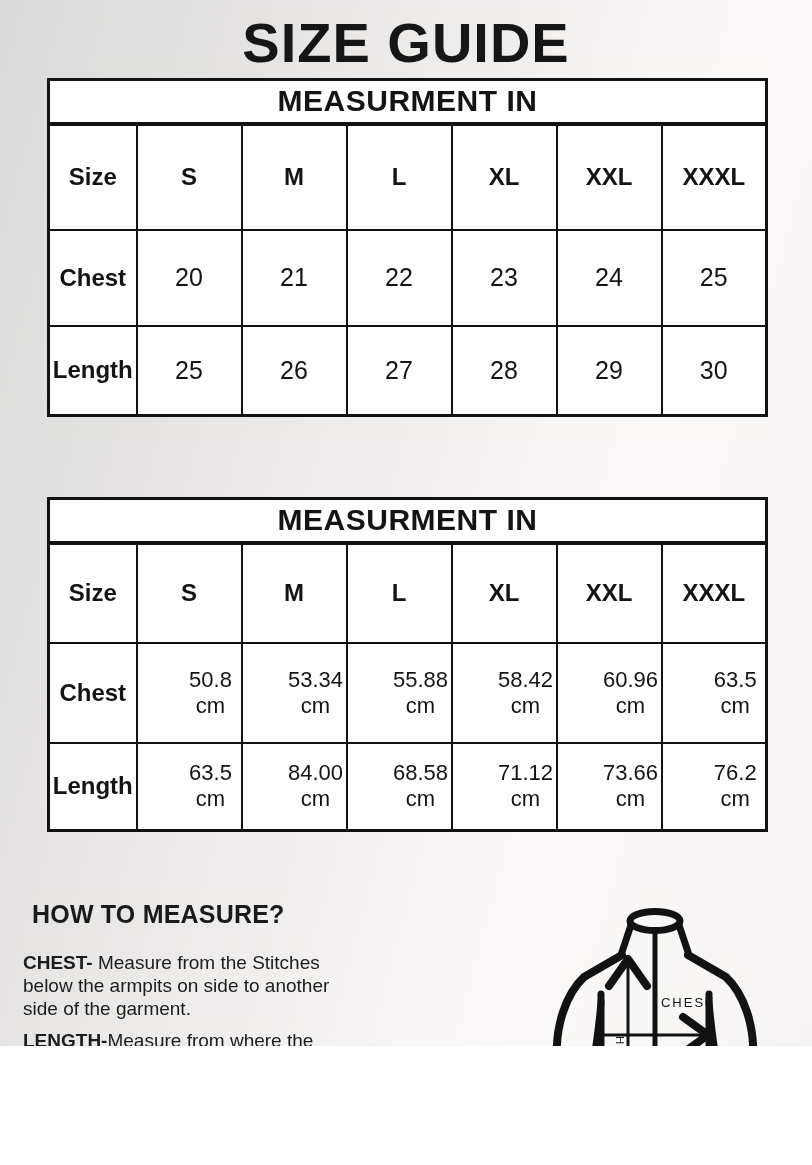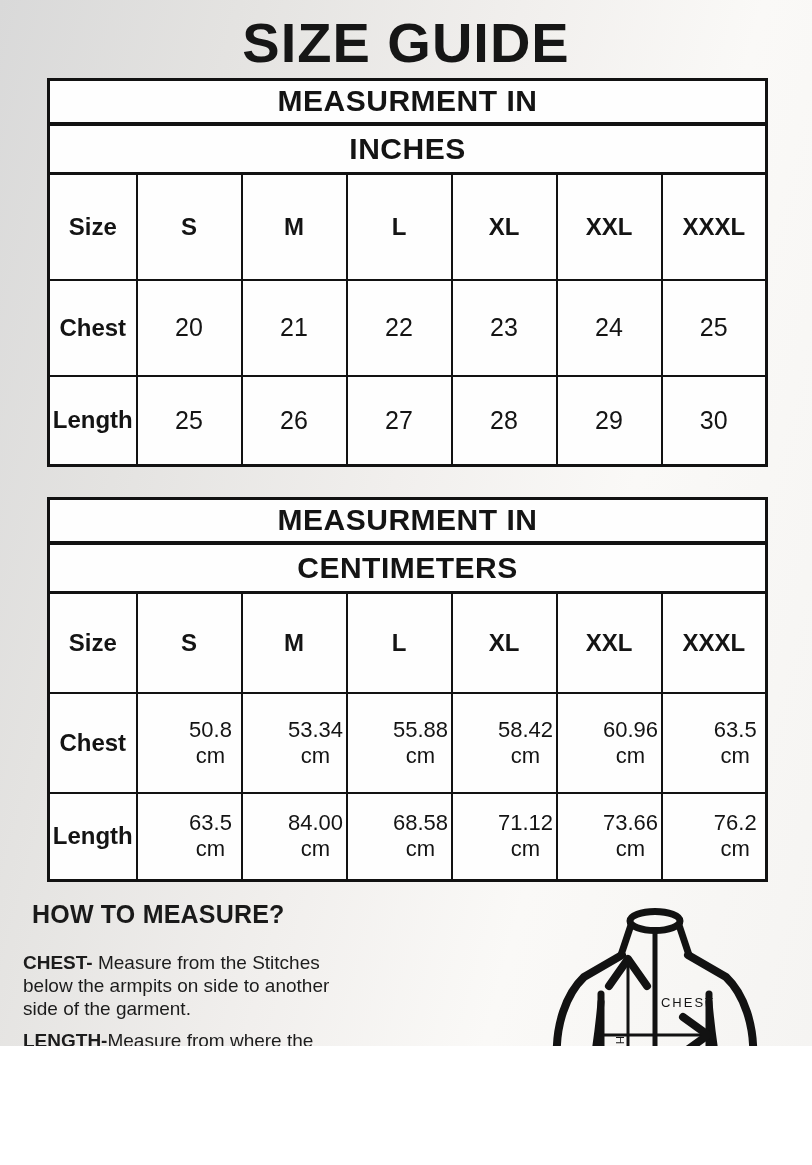--- a/index.html
+++ b/index.html
@@ -68,23 +68,20 @@
           <col style="width:105px">
           <col style="width:105px">
         <col style="width:105px">
           <col style="width:105px">
           <col style="width:105px">
       </colgroup>
       <tbody>
           <tr class="unit1">
         <td colspan="7">MEASURMENT IN</td>
       </tr>
-      <tr class="unit2">
-        <td colspan="7">INCHES</td>
-      </tr>
       <tr class="hdr">
         <td class="lbl">Size</td>
         <td>S</td>
         <td>M</td>
         <td>L</td>
         <td>XL</td>
         <td>XXL</td>
         <td>XXXL</td>
       </tr>
       <tr class="r1">
@@ -116,23 +113,20 @@
           <col style="width:105px">
           <col style="width:105px">
           <col style="width:105px">
         <col style="width:105px">
           <col style="width:105px">
           <col style="width:105px">
       </colgroup>
       <tbody>
           <tr class="unit1">
         <td colspan="7">MEASURMENT IN</td>
-      </tr>
-      <tr class="unit2">
-        <td colspan="7">CENTIMETERS</td>
       </tr>
       <tr class="hdr">
         <td class="lbl">Size</td>
         <td>S</td>
         <td>M</td>
         <td>L</td>
         <td>XL</td>
         <td>XXL</td>
         <td>XXXL</td>
       </tr>

